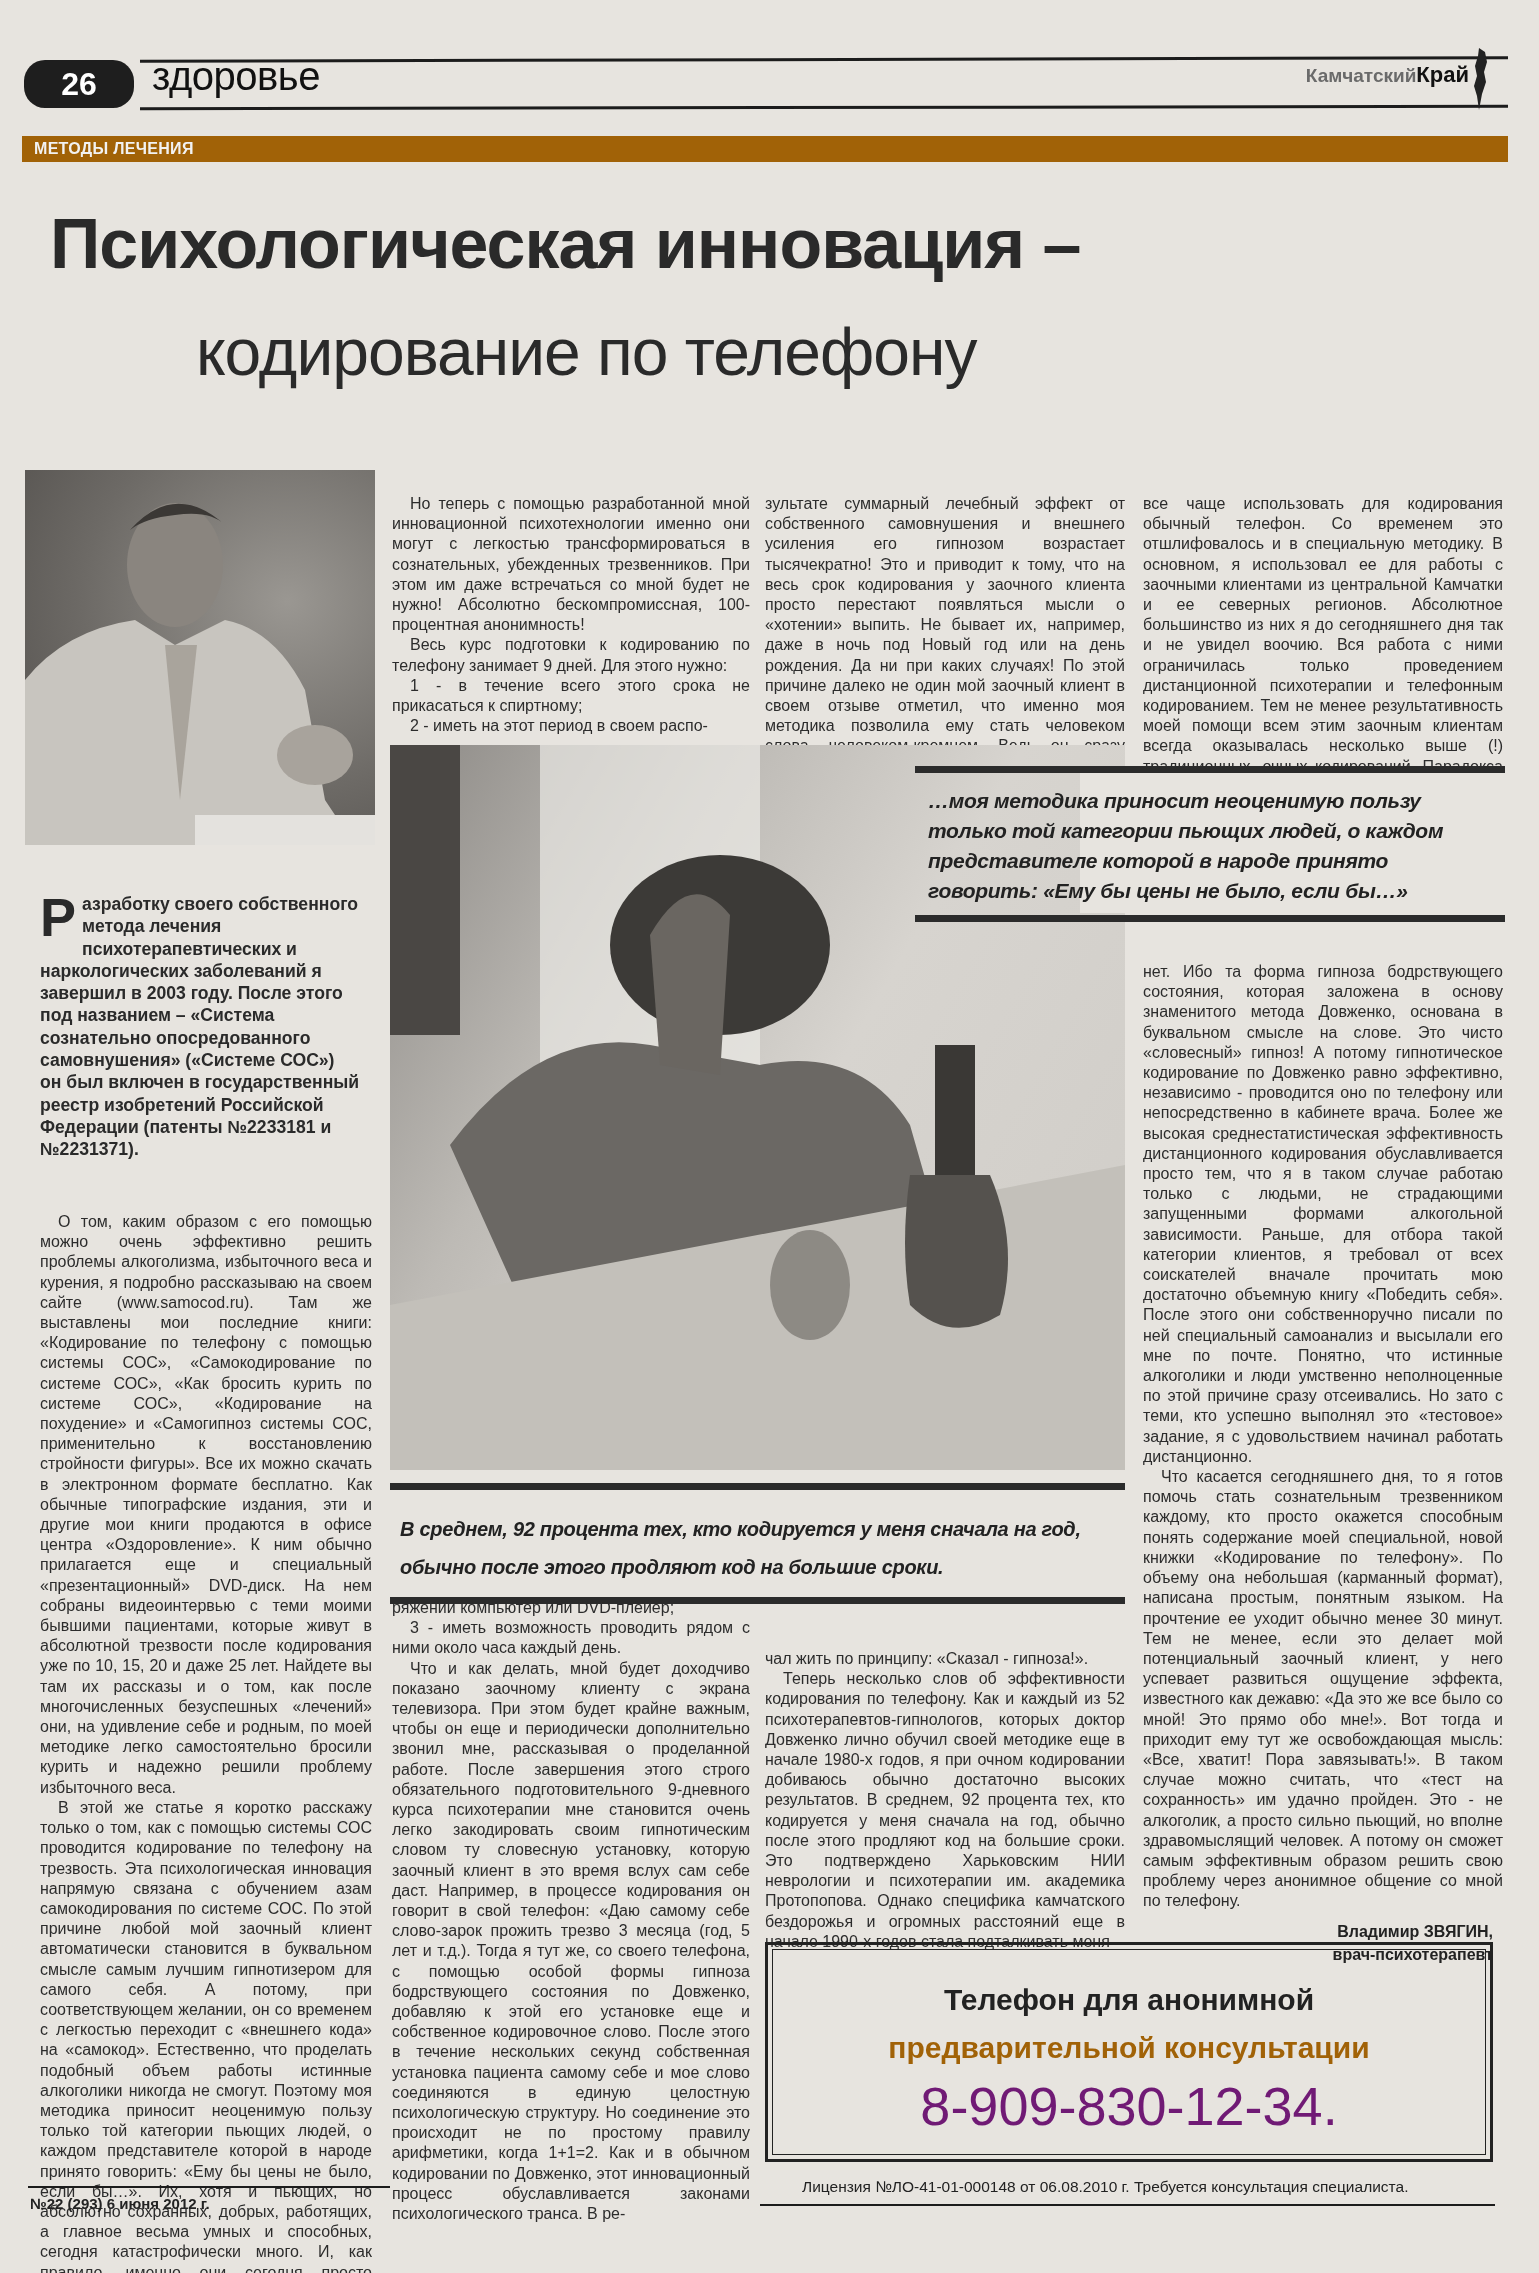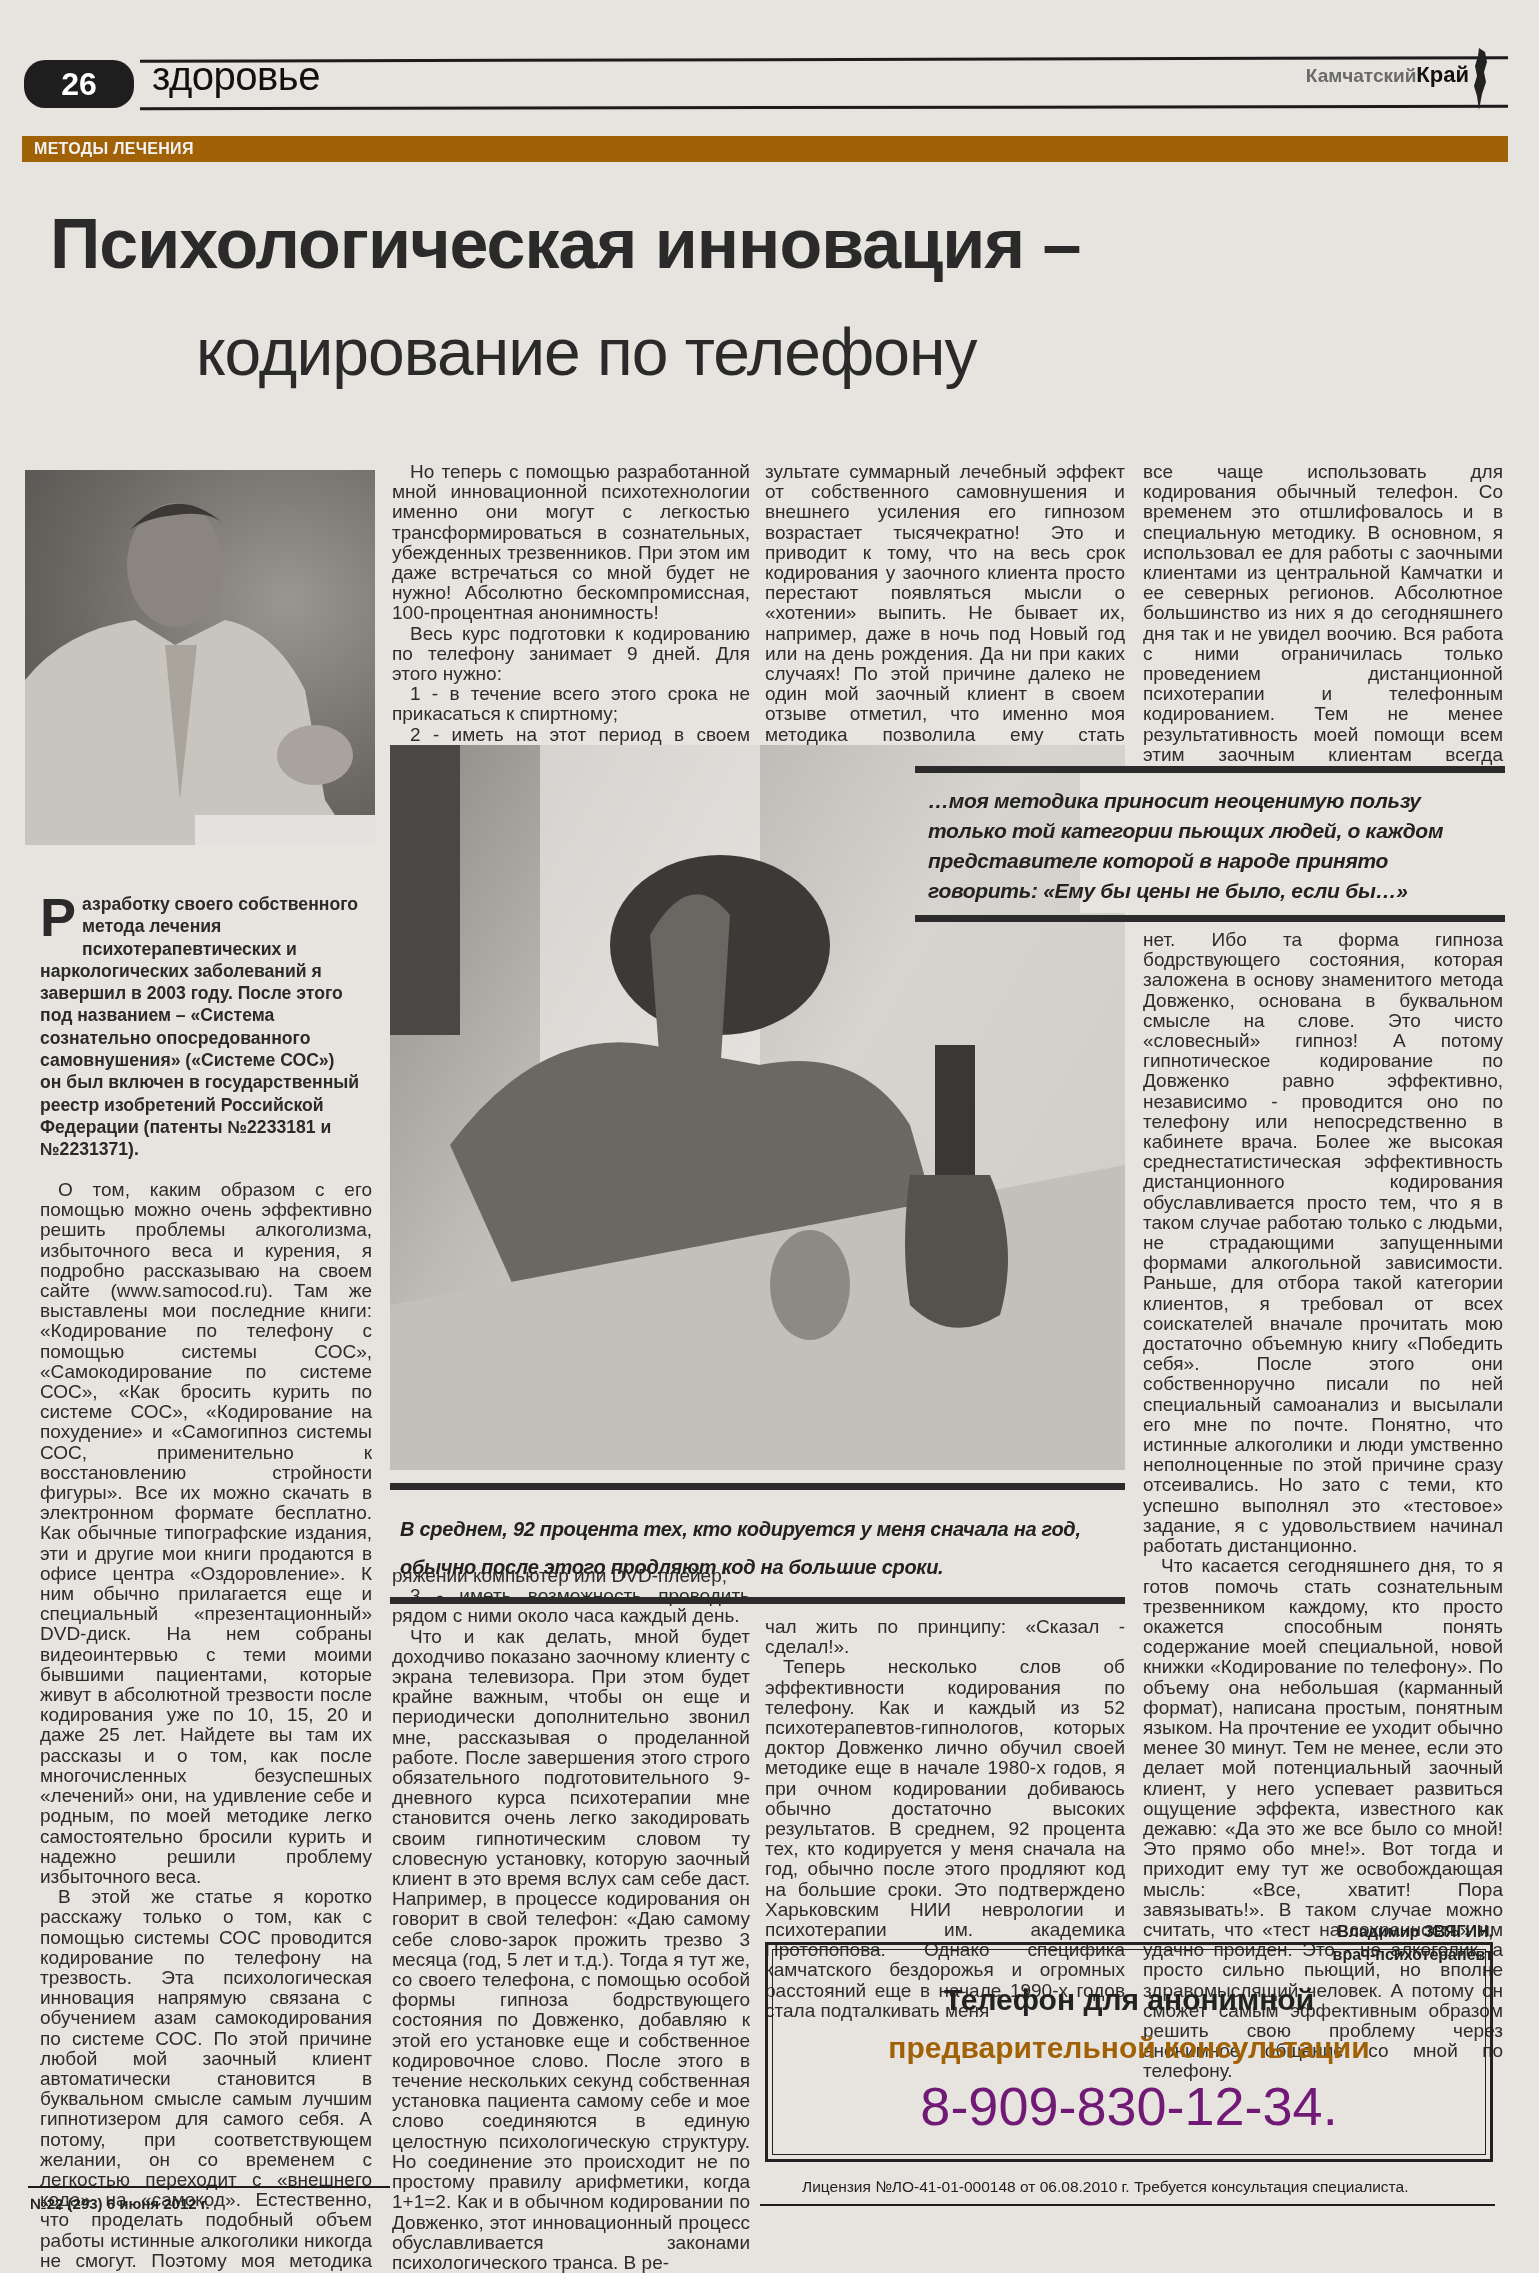--- a/index.html
+++ b/index.html
@@ -14,21 +14,21 @@
   .brand{right:70px;top:62px;font:bold 19px "Liberation Sans",sans-serif;color:#6a6a6a;}
   .brand b{color:#111;font-size:22px;}
   .brand-map{position:absolute;right:46px;top:46px;width:22px;height:66px;}
   .rubric{left:22px;top:136px;width:1486px;height:26px;background:#a16207;color:#f2f2f2;
     font:bold 16px "Liberation Sans",sans-serif;line-height:26px;padding-left:12px;box-sizing:border-box;letter-spacing:0.3px;}
   .title1{left:50px;top:204px;font:bold 70px "Liberation Sans",sans-serif;color:#2a2a2a;letter-spacing:-1px;white-space:nowrap;}
   .title2{left:196px;top:314px;font:66px "Liberation Sans",sans-serif;color:#2a2a2a;letter-spacing:-1px;white-space:nowrap;}
   
   .photo{position:absolute;overflow:hidden;}
   
-  .col{position:absolute;font-size:19px;line-height:20.2px;text-align:justify;color:#2c2c2c;}
+  .col{position:absolute;font-size:16px;line-height:20.2px;text-align:justify;color:#2c2c2c;margin-top:32px;}
   .col p{margin:0;text-indent:18px;}
   .col p.noind{text-indent:0;}
   .lead{position:absolute;left:40px;top:893px;width:320px;font:bold 17.6px/22.3px "Liberation Sans",sans-serif;color:#2a2a2a;}
   .dropcap{float:left;font:bold 54px/44px "Liberation Sans",sans-serif;margin:2px 6px 0 0;color:#2a2a2a;}
   
   .pq{position:absolute;font:italic bold 21px/30px "Liberation Sans",sans-serif;color:#222;letter-spacing:-0.3px;}
   .thickrule{position:absolute;height:7px;background:#2b2b2b;}
   
   .ad{position:absolute;left:765px;top:1942px;width:728px;height:220px;border:3px solid #222;box-sizing:border-box;}
   .ad-inner{position:absolute;left:4px;top:4px;right:4px;bottom:4px;border:1.5px solid #222;text-align:center;}
@@ -120,21 +120,21 @@
 <div class="pq" style="left:400px;top:1510px;width:700px;line-height:38px;font-size:20px;">В среднем, 92 процента тех, кто кодируется у меня сначала на год, обычно после этого продляют код на большие сроки.</div>
 <div class="thickrule" style="left:390px;top:1597px;width:735px;"></div>
 
 <div class="col" style="left:392px;top:1566px;width:358px;">
   <p class="noind">ряжении компьютер или DVD-плейер;</p>
   <p>3 - иметь возможность проводить рядом с ними около часа каждый день.</p>
   <p>Что и как делать, мной будет доходчиво показано заочному клиенту с экрана телевизора. При этом будет крайне важным, чтобы он еще и периодически дополнительно звонил мне, рассказывая о проделанной работе. После завершения этого строго обязательного подготовительного 9-дневного курса психотерапии мне становится очень легко закодировать своим гипнотическим словом ту словесную установку, которую заочный клиент в это время вслух сам себе даст. Например, в процессе кодирования он говорит в свой телефон: «Даю самому себе слово-зарок прожить трезво 3 месяца (год, 5 лет и т.д.). Тогда я тут же, со своего телефона, с помощью особой формы гипноза бодрствующего состояния по Довженко, добавляю к этой его установке еще и собственное кодировочное слово. После этого в течение нескольких секунд собственная установка пациента самому себе и мое слово соединяются в единую целостную психологическую структуру. Но соединение это происходит не по простому правилу арифметики, когда 1+1=2. Как и в обычном кодировании по Довженко, этот инновационный процесс обуславливается законами психологического транса. В ре-</p>
 </div>
 
 <div class="col" style="left:765px;top:1617px;width:360px;">
-  <p class="noind">чал жить по принципу: «Сказал - сделал!».</p>
+  <p class="noind">чал жить по принципу: «Сказал - гипноза!».</p>
   <p>Теперь несколько слов об эффективности кодирования по телефону. Как и каждый из 52 психотерапевтов-гипнологов, которых доктор Довженко лично обучил своей методике еще в начале 1980-х годов, я при очном кодировании добиваюсь обычно достаточно высоких результатов. В среднем, 92 процента тех, кто кодируется у меня сначала на год, обычно после этого продляют код на большие сроки. Это подтверждено Харьковским НИИ неврологии и психотерапии им. академика Протопопова. Однако специфика камчатского бездорожья и огромных расстояний еще в начале 1990-х годов стала подталкивать меня</p>
 </div>
 
 <div class="sig">
   <div>Владимир ЗВЯГИН,</div>
   <div>врач-психотерапевт</div>
 </div>
 
 <div class="ad">
   <div class="ad-inner">

